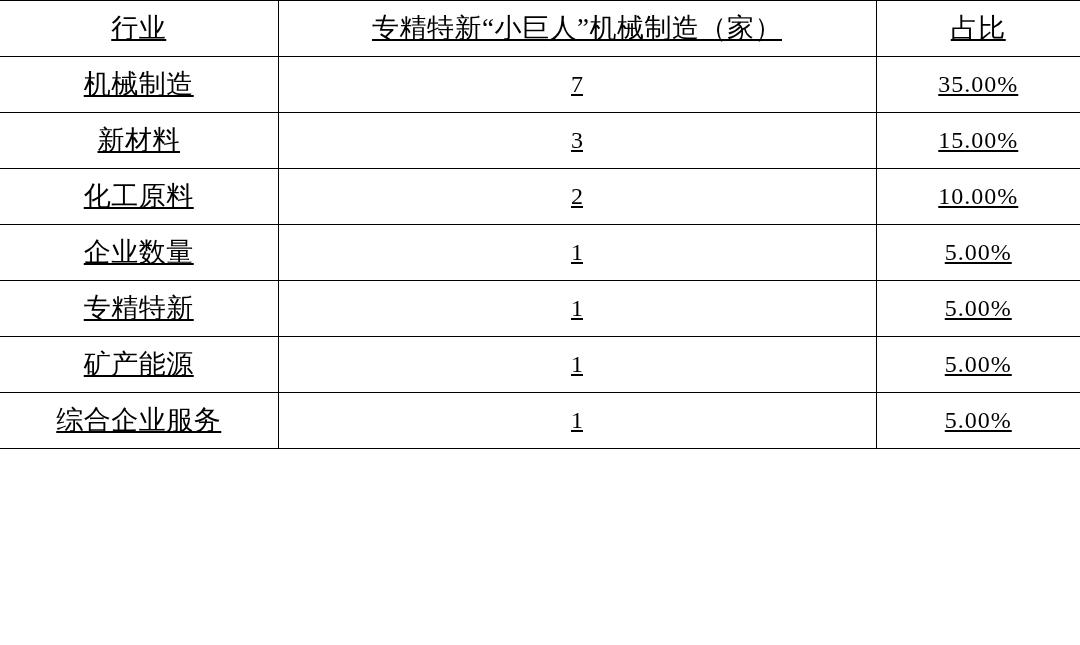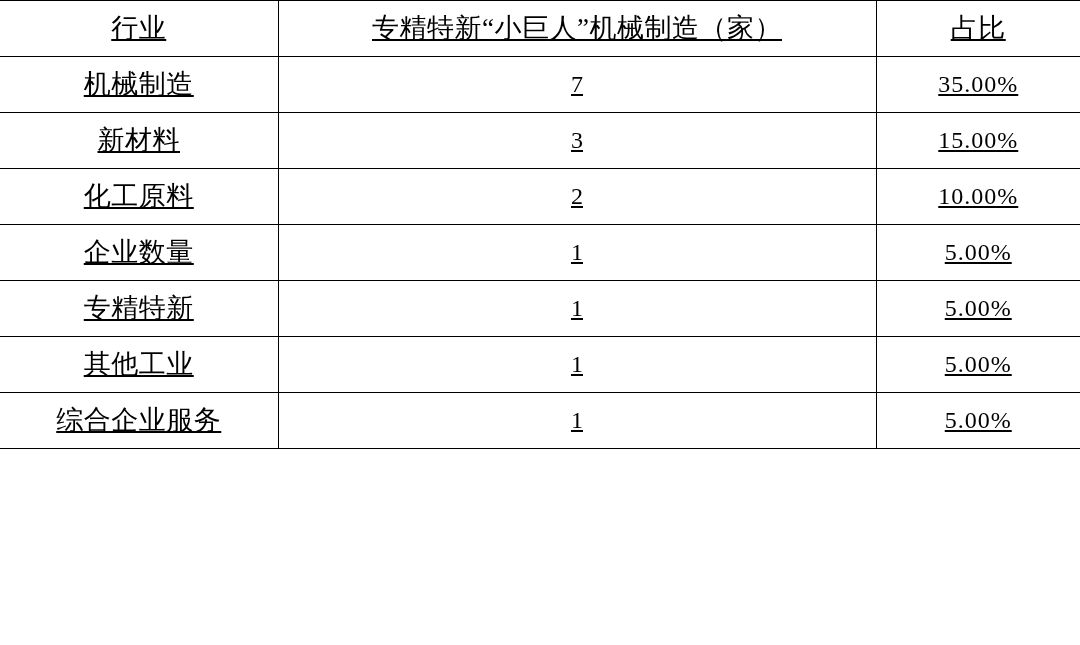--- a/index.html
+++ b/index.html
@@ -99,21 +99,21 @@
         <td class="cell-industry">企业数量</td>
         <td class="cell-count">1</td>
         <td class="cell-share">5.00%</td>
       </tr>
       <tr>
         <td class="cell-industry">专精特新</td>
         <td class="cell-count">1</td>
         <td class="cell-share">5.00%</td>
       </tr>
       <tr>
-        <td class="cell-industry">其他工业</td>
+        <td class="cell-industry">矿产能源</td>
         <td class="cell-count">1</td>
         <td class="cell-share">5.00%</td>
       </tr>
       <tr>
         <td class="cell-industry">综合企业服务</td>
         <td class="cell-count">1</td>
         <td class="cell-share">5.00%</td>
       </tr>
     </tbody>
   </table>

